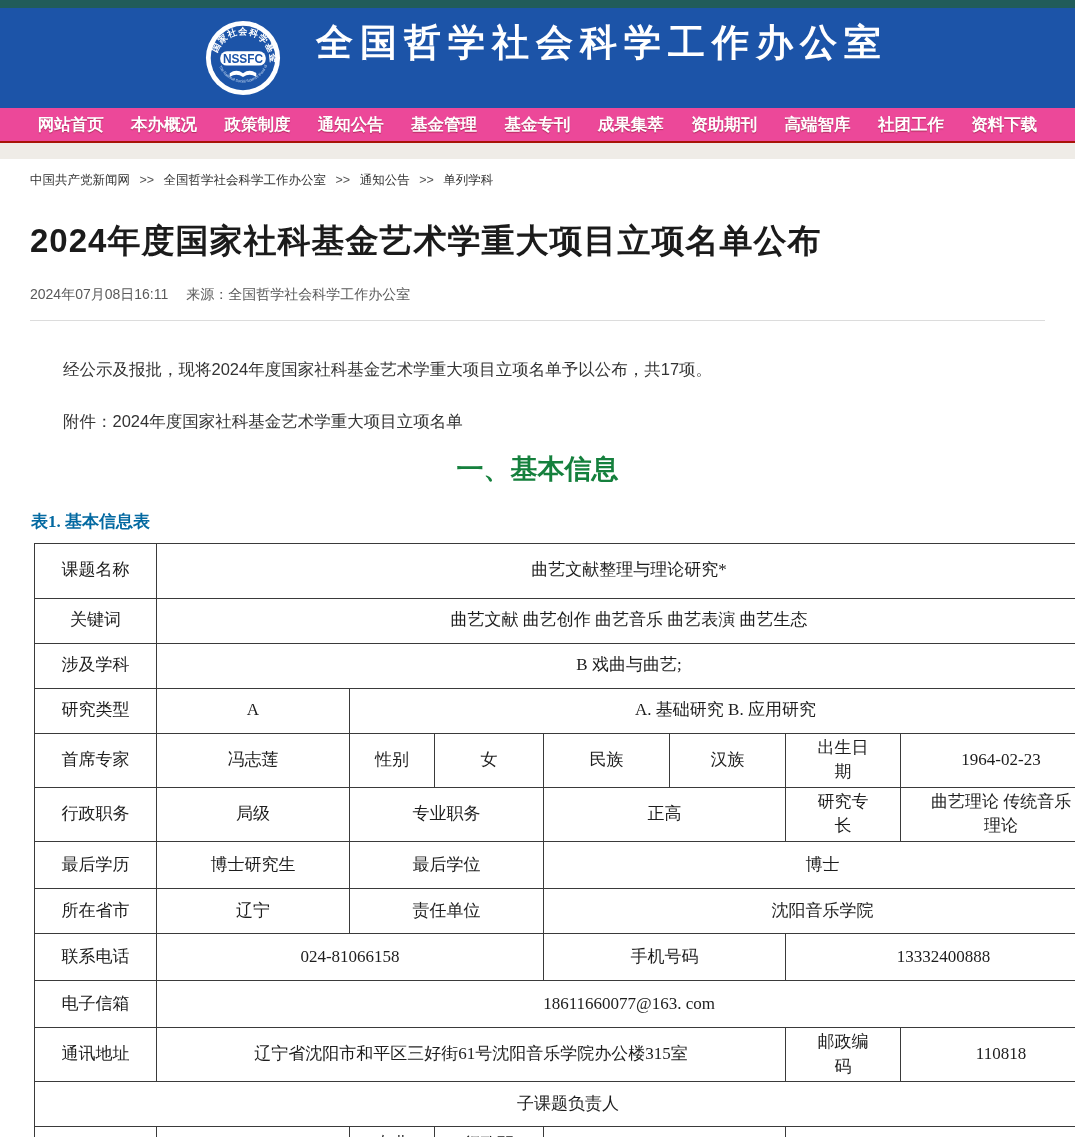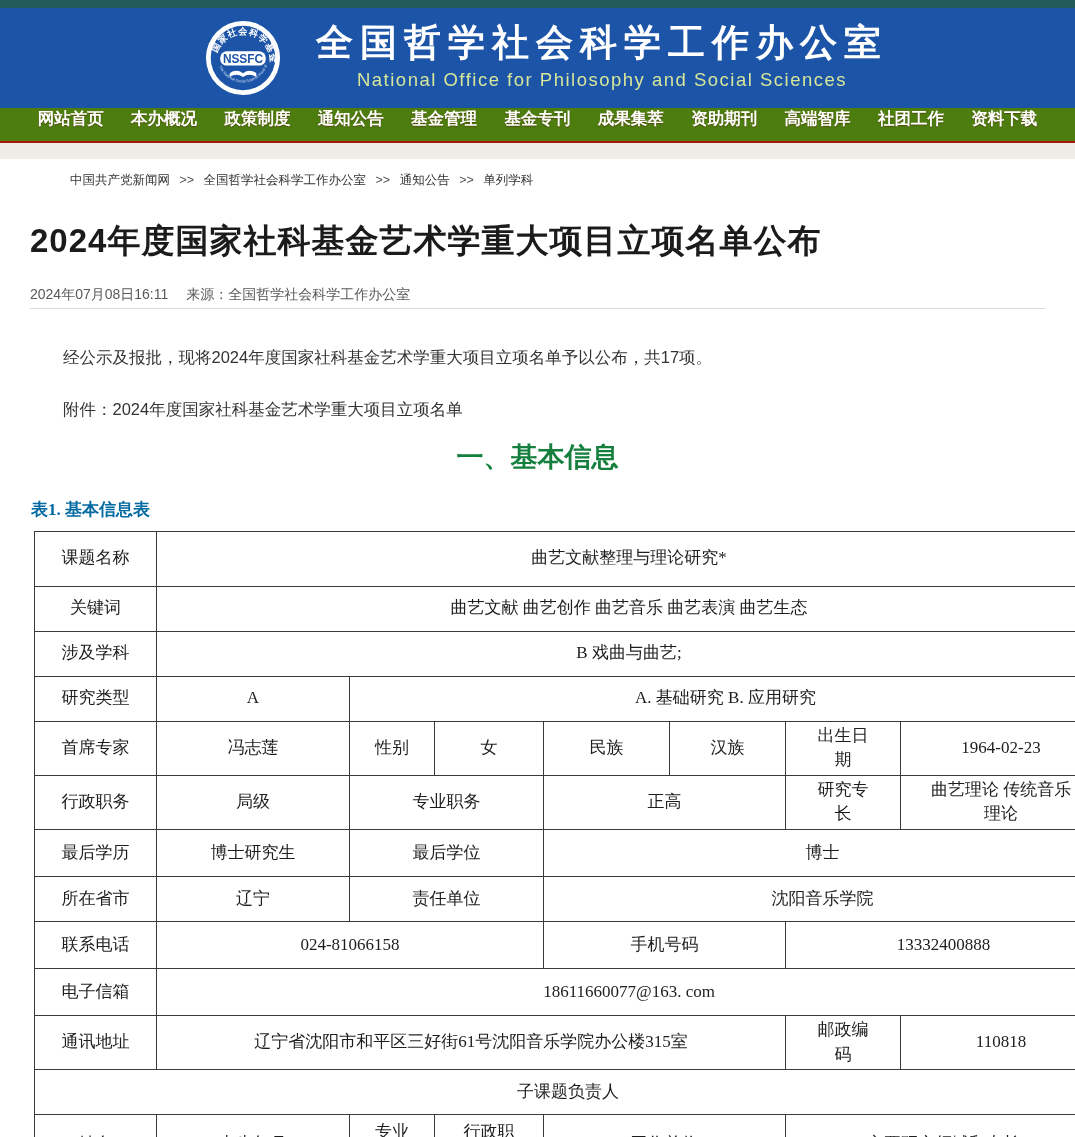--- a/index.html
+++ b/index.html
@@ -5,30 +5,30 @@
   html,body{margin:0;padding:0;background:#fff;}
   body{width:1075px;font-family:"Liberation Sans",sans-serif;position:relative;}
   .top-strip{height:8px;background:#215c5a;}
   
   .site-header{background:#1c54a8;height:100px;position:relative;}
   .logo{position:absolute;left:205px;top:12px;width:76px;height:76px;}
   .header-titles{position:absolute;left:316px;top:14px;}
   .title-cn{color:#ffffff;font-size:37px;font-weight:bold;letter-spacing:7px;line-height:1.15;}
   .title-en{color:#d6e69a;font-size:18.5px;letter-spacing:1.5px;margin-top:4px;text-align:center;}
   
-  .nav-bar{background:#4d7c0f;height:33px;display:flex;justify-content:space-around;padding:0 24px;border-bottom:2px solid #a81408;}
+  .nav-bar{background:#ec4899;height:33px;display:flex;align-items:center;justify-content:space-around;padding:0 24px;border-bottom:2px solid #a81408;}
   .nav-item{color:#fff;font-weight:bold;font-size:16.5px;cursor:pointer;white-space:nowrap;text-shadow:0 1px 1px rgba(90,0,0,.4);}
   .sub-strip{height:16px;background:#efece7;}
   
   .content{padding:0 30px;position:relative;}
-  .breadcrumb{font-size:12.5px;color:#333;margin-top:13px;margin-left:40px;}
+  .breadcrumb{font-size:12.5px;color:#333;margin-top:13px;}
   .breadcrumb .sep{color:#555;margin:0 6px;}
   .breadcrumb .crumb{cursor:pointer;}
   .article-title{font-size:33px;font-weight:bold;color:#1b1b1b;margin-top:30px;letter-spacing:1px;}
-  .article-meta{font-size:14px;color:#595959;padding-bottom:4px;border-bottom:1px solid #dcdcdc;}
+  .article-meta{font-size:14px;color:#595959;padding-bottom:16px;border-bottom:1px solid #dcdcdc;}
   .article-meta .src{margin-left:14px;}
   .para{font-size:16.5px;color:#333;text-indent:2em;margin-top:38px;}
   .attachment{font-size:16.5px;color:#333;text-indent:2em;margin-top:30px;cursor:pointer;}
   .section-heading{text-align:center;font-family:"Liberation Serif","DejaVu Serif",serif;font-weight:bold;font-size:27px;color:#15803d;margin-top:18px;}
   
   .table-wrap{position:relative;margin:10px 4px 14px 4px;}
   .table-caption{font-family:"Liberation Serif","DejaVu Serif",serif;font-weight:bold;font-size:17px;color:#0369a1;margin:14px 0 3px 1px;}
   table.info{border-collapse:collapse;table-layout:fixed;width:1067px;font-family:"Liberation Serif","DejaVu Serif",serif;font-size:17px;color:#1d1d1d;}
   table.info td{border:1px solid #3a3a3a;text-align:center;padding:2px 24px;line-height:1.45;overflow:hidden;}
   td.lft{text-align:left;padding-left:14px;}
@@ -55,21 +55,20 @@
       </text>
       <rect x="16" y="33" width="48" height="15" rx="7" fill="#ffffff"></rect>
       <text x="40" y="45" text-anchor="middle" font-size="12.5" font-weight="bold" fill="#1c54a8" font-family="Liberation Sans,sans-serif">NSSFC</text>
       <path d="M 26,56 Q 33,51 40,56 Q 47,51 54,56 L 54,60 Q 47,55 40,60 Q 33,55 26,60 Z" fill="#ffffff"></path>
       <path id="arcBot" d="M 14,46 A 27,27 0 0 0 66,46" fill="none"></path>
       <text font-size="4" fill="#cfe0f5"><textPath href="#arcBot" startOffset="4%">The National Social Science Fund of China</textPath></text>
     </svg>
   </div>
   <div class="header-titles">
     <div class="title-cn">全国哲学社会科学工作办公室</div>
-    <div class="title-en">National Office for Philosophy and Social Sciences</div>
   </div>
 </header>
 
 <nav class="nav-bar">
   <span class="nav-item">网站首页</span>
   <span class="nav-item">本办概况</span>
   <span class="nav-item">政策制度</span>
   <span class="nav-item">通知公告</span>
   <span class="nav-item">基金管理</span>
   <span class="nav-item">基金专刊</span>

